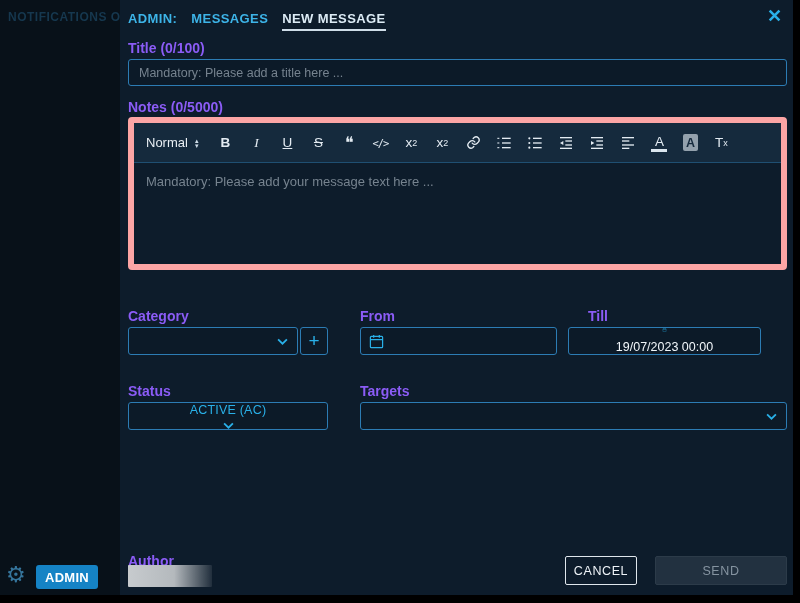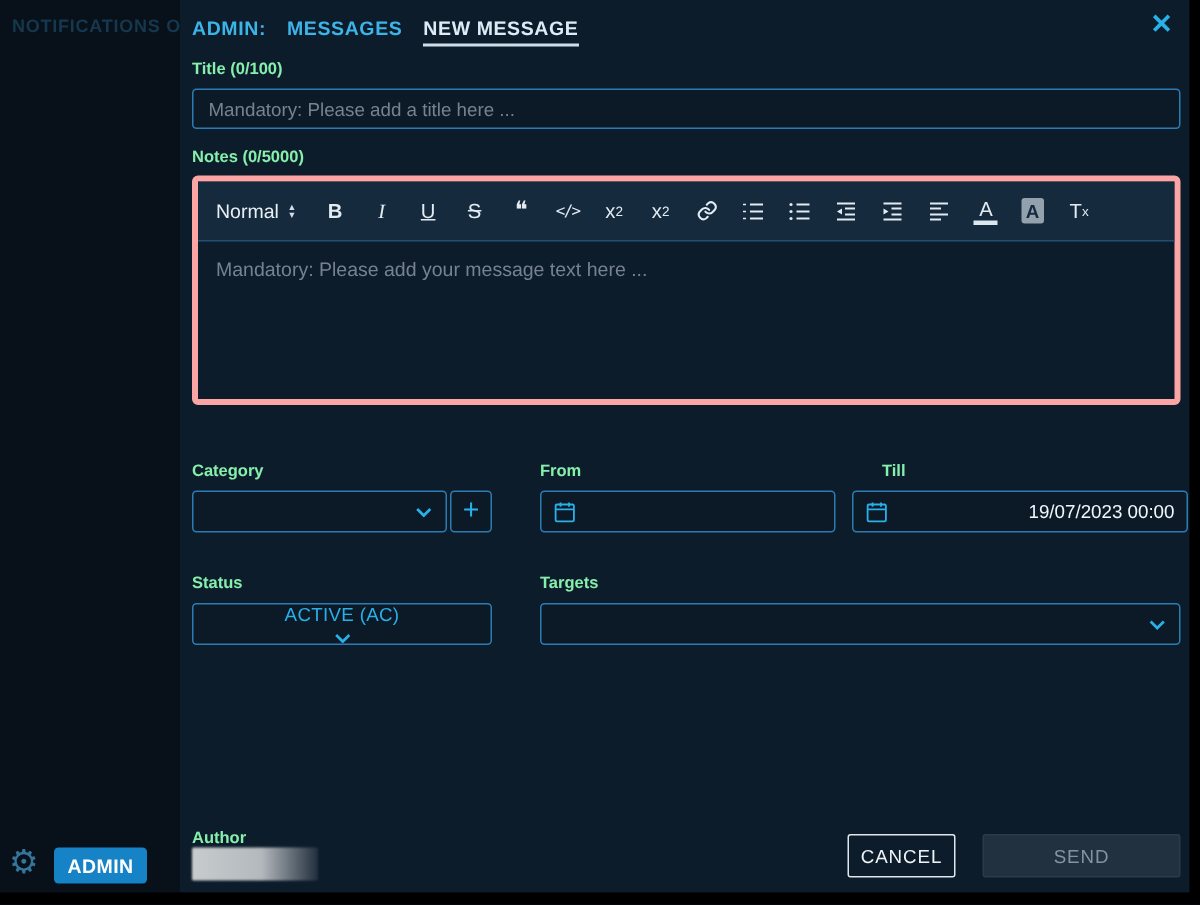--- a/index.html
+++ b/index.html
@@ -32,32 +32,32 @@
   .hdr { position:absolute; left:8px; top:11px; display:flex; gap:14px; align-items:baseline;
          font-size:13px; font-weight:bold; letter-spacing:.4px; }
   .hdr .crumb { color:#3db4e8; }
   .hdr .tab { color:#3db4e8; cursor:pointer; }
   .hdr .tab.active { color:#dcebf5; border-bottom:2px solid #cfdde8; padding-bottom:3px; }
   .close-x {
     position:absolute; right:11px; top:7px; color:#29b0e8;
     font-size:18px; font-weight:bold; cursor:pointer; line-height:18px;
     background:none; border:none; font-family:inherit;
   }
-  .lbl { position:absolute; font-size:11px; font-weight:bold; color:#86efac; }
+  .lbl { position:absolute; font-size:14px; font-weight:bold; color:#8b5cf6; }
   
   .txt-input {
     position:absolute; background:#0c1a28; border:1px solid #2c7cb4; border-radius:3px;
     color:#e8f0f6; font-family:Liberation Sans, sans-serif; font-size:12.5px; padding:0 10px; outline:none;
   }
   .txt-input::placeholder { color:#76838f; opacity:1; }
   #title-input { left:8px; right:6px; top:59px; height:27px; }
   
   .editor {
     position:absolute; left:8px; right:6px; top:117px; height:153px;
-    border:4px solid #fca5a5; border-radius:4px; overflow:hidden;
+    border:6px solid #fca5a5; border-radius:4px; overflow:hidden;
   }
   .toolbar {
     height:40px; background:#152a3d; display:flex; align-items:center;
     padding:0 12px; gap:15px; color:#e3ebf2;
     border-bottom:1px solid rgba(44,124,180,.45);
   }
   .fmt { display:flex; align-items:center; gap:7px; cursor:pointer; margin-right:4px; }
   .fmt-label { font-size:13px; color:#e9eff4; }
   .fmt-arrows { display:flex; flex-direction:column; font-size:7px; line-height:5px; color:#cfdde8; }
   .tbtn {
@@ -235,21 +235,21 @@
     <div class="date-field" style="left:240px; top:327px; width:197px;">
       <svg width="15" height="15" viewBox="0 0 16 16" fill="none" stroke="#29b0e8" stroke-width="1.3">
         <rect x="1.5" y="2.5" width="13" height="12" rx="1"></rect>
           <line x1="1.5" y1="6" x2="14.5" y2="6"></line>
           <line x1="5" y1="1" x2="5" y2="4"></line>
           <line x1="11" y1="1" x2="11" y2="4"></line>
       </svg>
     </div>
 
     <div class="lbl" style="left:468px; top:308px;">Till</div>
-    <div class="date-field" style="left:448px; top:327px; width:224px;">
+    <div class="date-field" style="left:448px; top:327px; width:193px;flex-direction:column;">
       <svg width="15" height="15" viewBox="0 0 16 16" fill="none" stroke="#29b0e8" stroke-width="1.3">
         <rect x="1.5" y="2.5" width="13" height="12" rx="1"></rect>
           <line x1="1.5" y1="6" x2="14.5" y2="6"></line>
           <line x1="5" y1="1" x2="5" y2="4"></line>
           <line x1="11" y1="1" x2="11" y2="4"></line>
       </svg>
       <span class="date-value">19/07/2023 00:00</span>
     </div>
 
     <div class="lbl" style="left:8px; top:383px;">Status</div>

